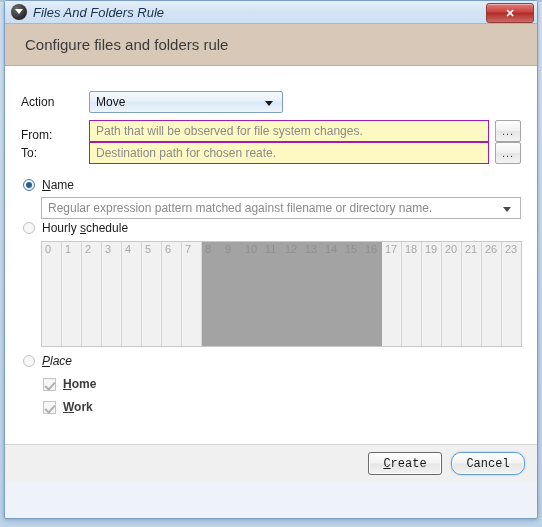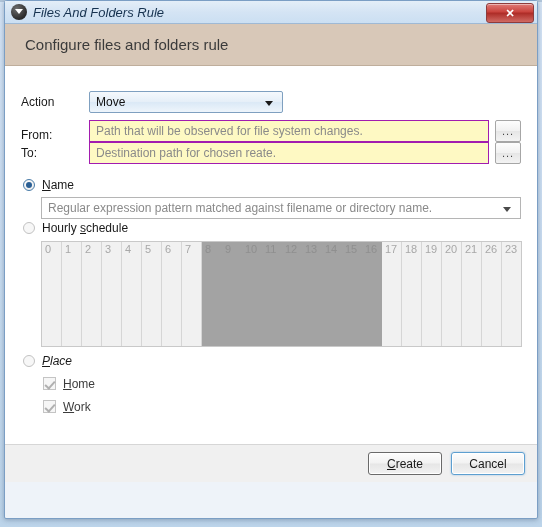--- a/index.html
+++ b/index.html
@@ -190,21 +190,21 @@
   }
   .hour-cell:last-child { border-right: none; }
   .hour-cell.sel { background: #a3a3a3; border-right-color:#a3a3a3; }
   .hour-cell .hnum {
     position:absolute; left:3px; top:1px;
     font-size: 11px; color: #a8a8a8;
   }
   .hour-cell.sel .hnum { color: #8f8f8f; }
 
   
-  .cb-row { position:absolute; display:flex; align-items:flex-start; left:38px; }
+  .cb-row { position:absolute; display:flex; align-items:center; left:38px;font-weight:bold; }
   #cb-home   { top: 311px; }
   #cb-work   { top: 334px; }
   #cb-move   { top: 357px; margin-top: 24px; }
   #cb-remote { top: 380px; }
   .checkbox {
     width: 13px; height: 13px; box-sizing:border-box;
     border: 1px solid #c4c4c4; background: #f6f6f6;
     margin-right: 7px; flex:none; position:relative;
   }
   .checkbox.checked::after {
@@ -225,29 +225,30 @@
     border-top: 1px solid #d6d6d6;
     box-sizing: border-box;
     display:flex; align-items:center; justify-content:flex-end;
     padding-right: 12px; gap: 9px;
   }
   .dlg-btn {
     height: 23px; min-width: 74px;
     box-sizing: border-box;
     border: 1px solid #9c9c9c; border-radius: 3px;
     background: linear-gradient(180deg,#fdfdfd 0%, #f2f2f2 48%, #e6e6e6 52%, #f2f2f2 100%);
-    font-family: Liberation Sans, sans-serif; font-size: 12px;
+    font-family: Liberation Mono, monospace; font-size: 12px;
     color: #1a1a1a;
     display:flex; align-items:center; justify-content:center;
     cursor: pointer;
   }
   #btn-create { border-color:#6a6a6a; box-shadow: inset 0 0 0 1px #ffffff; }
   #btn-cancel {
     border-color:#5d9fd0;
     box-shadow: inset 0 0 0 1px #ffffff, 0 0 2px rgba(80,150,210,.6);
+    border-radius: 10px;
   }
 </style>
 </head>
 <body>
 
 <div id="desktop-backdrop">
   <div class="bd-blur" id="bd-bar1"></div>
   <div class="bd-blur" id="bd-bar2"></div>
   <div class="bd-blur" id="bd-bar3"></div>
   <div class="bd-blur" id="bd-green"></div>

